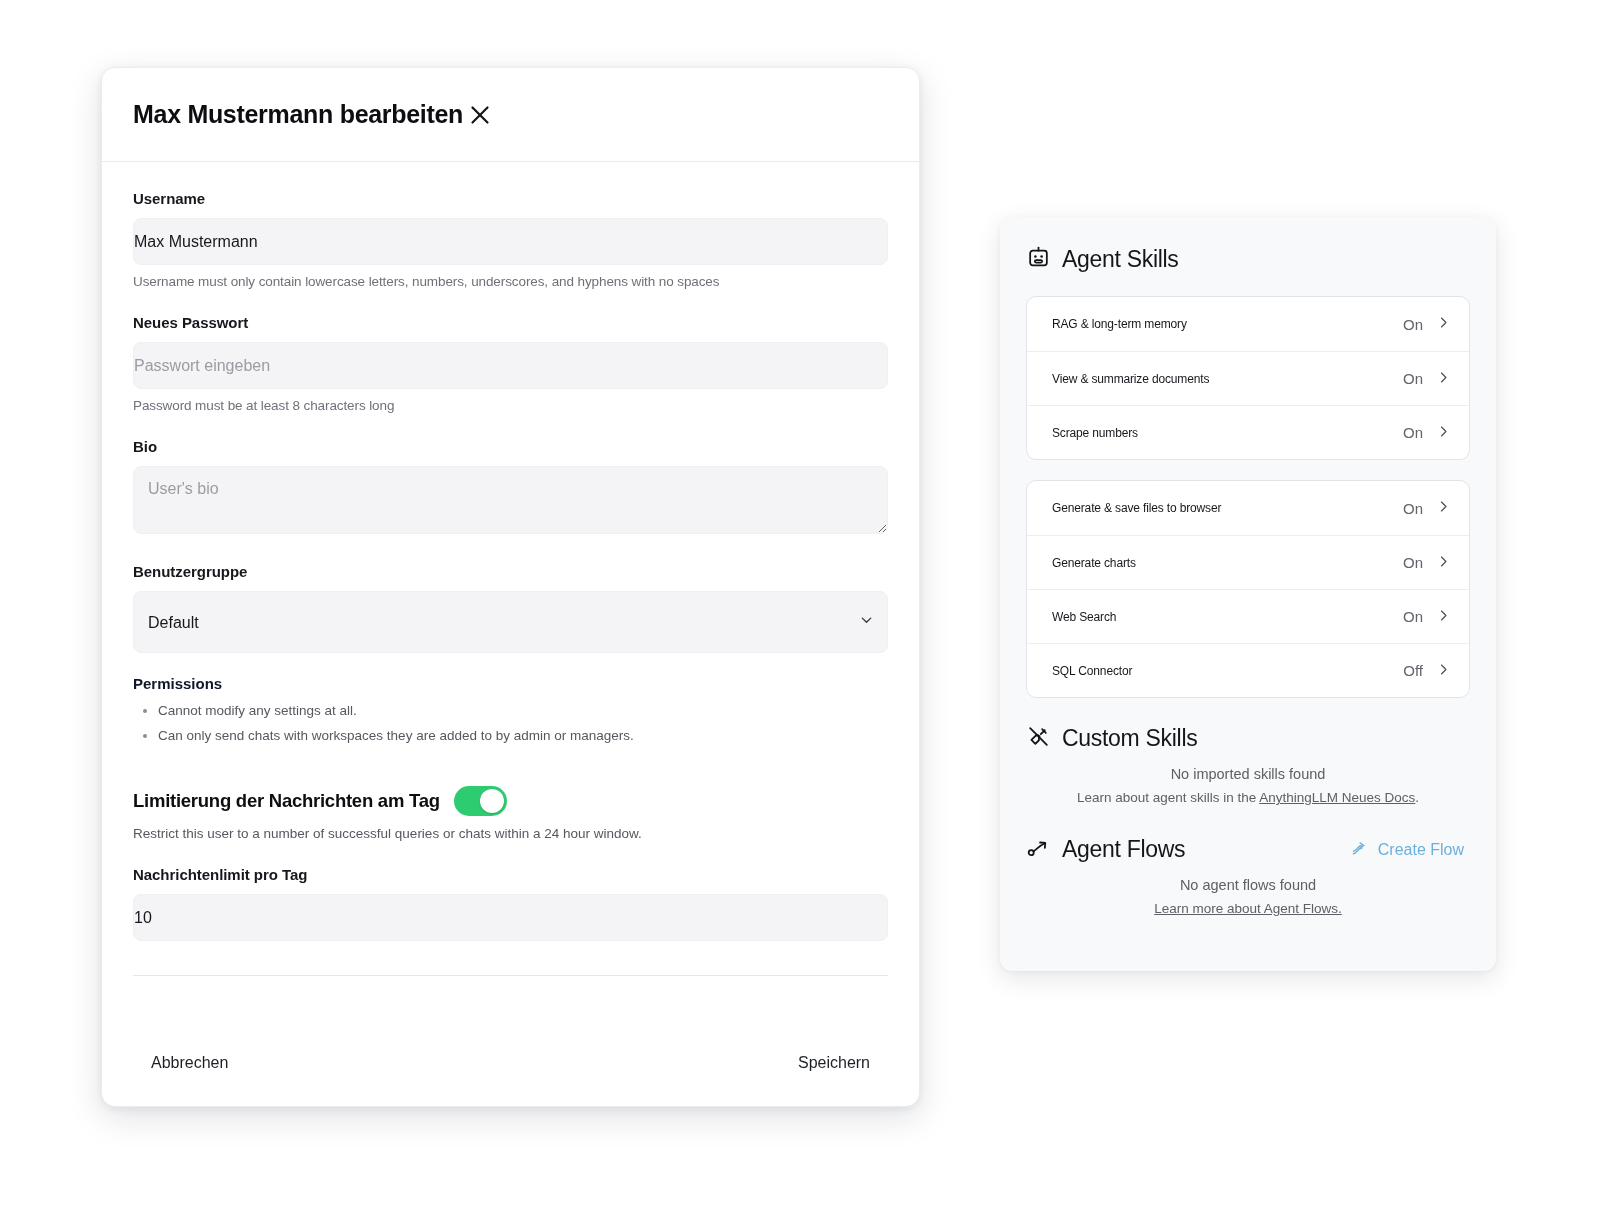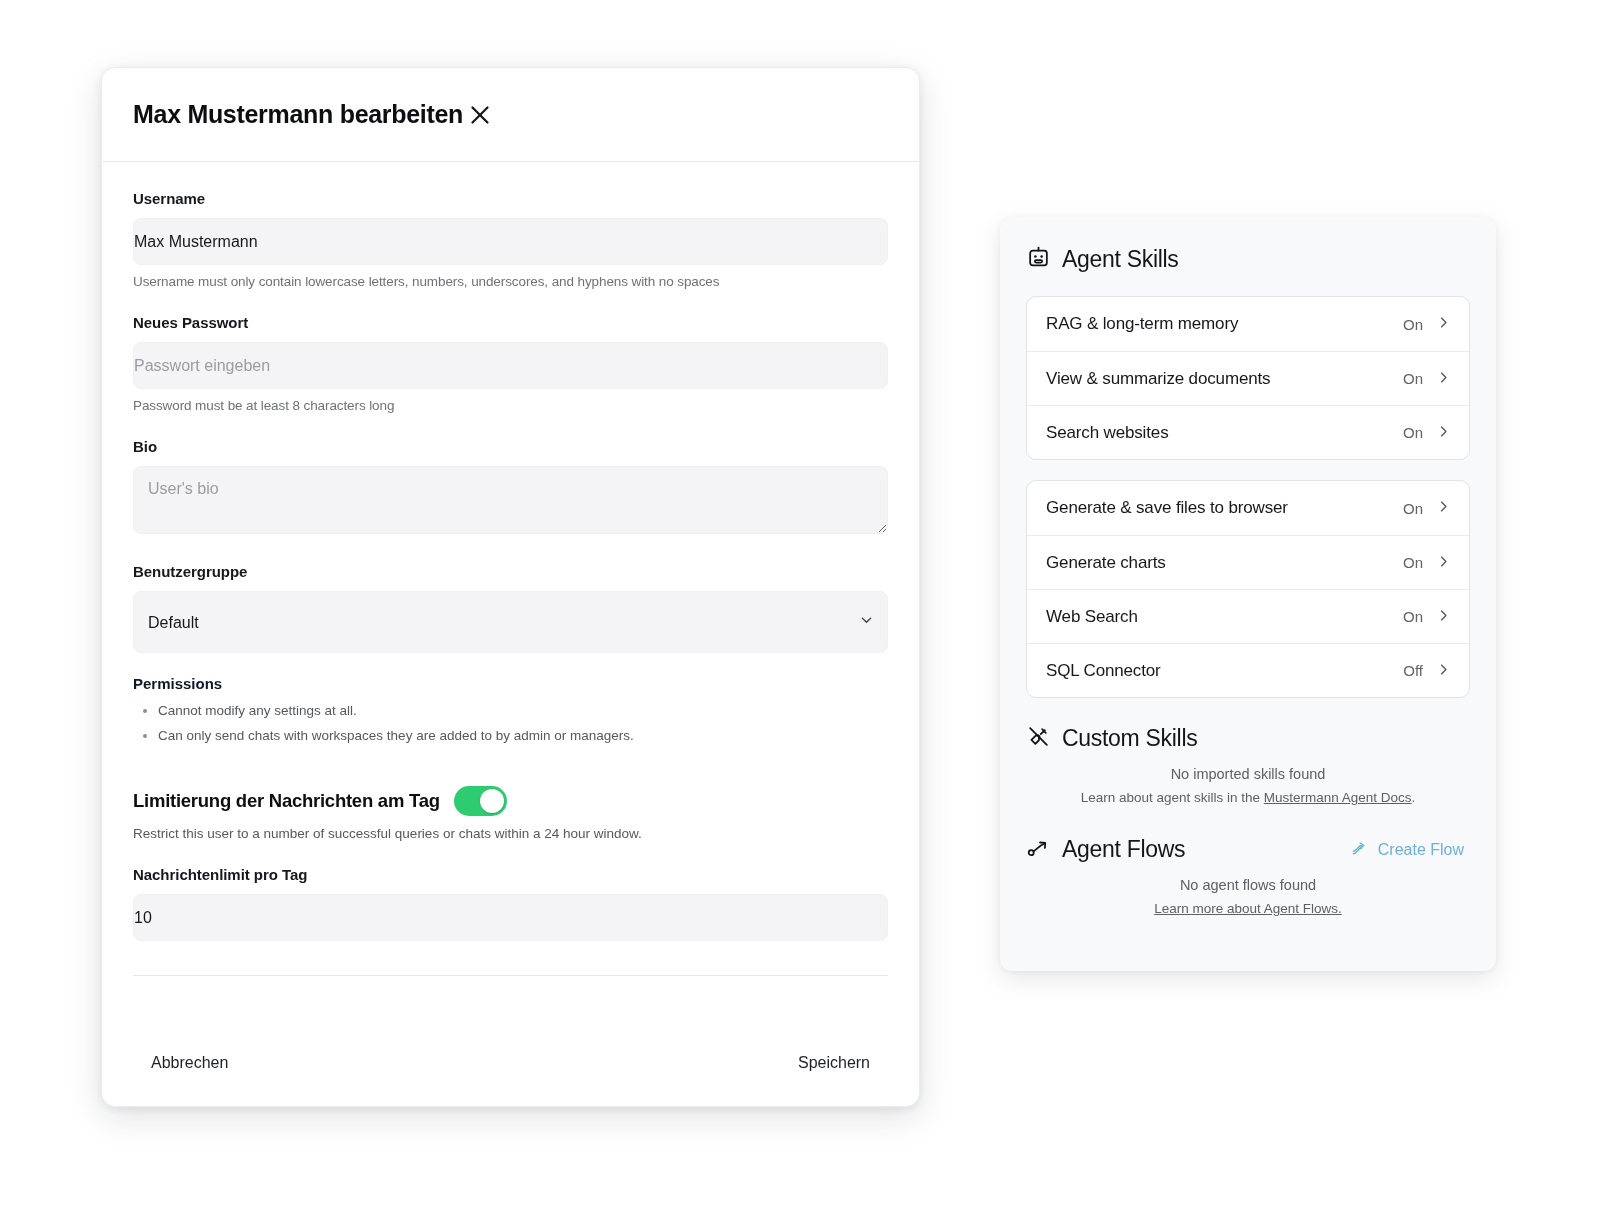--- a/index.html
+++ b/index.html
@@ -159,21 +159,21 @@
     border-radius: 10px;
     overflow: hidden;
     margin-bottom: 20px;
   }
   .skill-row {
     display:flex; align-items:center; justify-content: space-between;
     height: 54px; padding: 0 19px; cursor: pointer;
     border-top: 1px solid #ededf1;
   }
   .skill-row:first-child { border-top: none; }
-  .skill-name { font-size: 17px; color: #16181d; letter-spacing: -0.15px; }
+  .skill-name { font-size: 12px; color: #16181d; letter-spacing: -0.15px; margin-left: 6px; }
   .skill-right { display:flex; align-items:center; gap: 14px; }
   .skill-state { font-size: 15px; color: #606369; }
 
   .empty-line { text-align:center; font-size: 14.5px; color: #5d6066; margin: 13px 0 0 0; }
   .empty-sub { text-align:center; font-size: 13.5px; color: #5d6066; margin: 8px 0 0 0; }
   .empty-sub a, .empty-line a { color: #5d6066; text-decoration: underline; }
 
   .create-flow {
     display:flex; align-items:center; gap:7px;
     color:#6cb0db; font-size:16px; cursor:pointer; background:none; border:none;
@@ -282,21 +282,21 @@
       <span class="skill-right">
         <span class="skill-state">On</span>
         <span>
           <svg width="13" height="13" viewBox="0 0 16 16" fill="none" stroke="#4b4e54" stroke-width="1.5" stroke-linecap="round" stroke-linejoin="round">
               <polyline points="5.5,2.5 11,8 5.5,13.5"></polyline>
             </svg>
         </span>
       </span>
     </div>
     <div class="skill-row">
-      <span class="skill-name">Search websites</span>
+      <span class="skill-name">Scrape numbers</span>
       <span class="skill-right">
         <span class="skill-state">On</span>
         <span>
           <svg width="13" height="13" viewBox="0 0 16 16" fill="none" stroke="#4b4e54" stroke-width="1.5" stroke-linecap="round" stroke-linejoin="round">
               <polyline points="5.5,2.5 11,8 5.5,13.5"></polyline>
             </svg>
         </span>
       </span>
     </div>
   </div>
@@ -354,21 +354,21 @@
         <path d="M14.2 9.8 L18 6"></path>
         <path d="M9 19 L5.2 15.2 L8.6 11.8 A3.2 3.2 0 0 1 13 11.8 L12.4 12.4 L12.4 15.6 L9 19 Z"></path>
         <line x1="15.5" y1="5" x2="19" y2="8.5"></line>
         <line x1="4" y1="4" x2="20" y2="20"></line>
       </svg>
     </span>
     <h2>Custom Skills</h2>
   </div>
   <p class="empty-line">No imported skills found</p>
   <p class="empty-sub">
-    <span>Learn about agent skills in the </span><a href="#">Mustermann Agent Docs</a><span>.</span>
+    <span>Learn about agent skills in the </span><a href="#">AnythingLLM Neues Docs</a><span>.</span>
   </p>
 
   <div class="panel-head spaced flows-head">
     <span class="panel-head-left">
       <span>
         <svg width="25" height="25" viewBox="0 0 24 24" fill="none" stroke="#111418" stroke-width="1.7" stroke-linecap="round" stroke-linejoin="round">
           <circle cx="5" cy="17" r="2.4"></circle>
           <path d="M7.4 15.6 C11 13 12.5 10.5 17.8 8.2"></path>
           <polyline points="13.5,7.2 18.5,7.6 18.1,12.4"></polyline>
         </svg>

